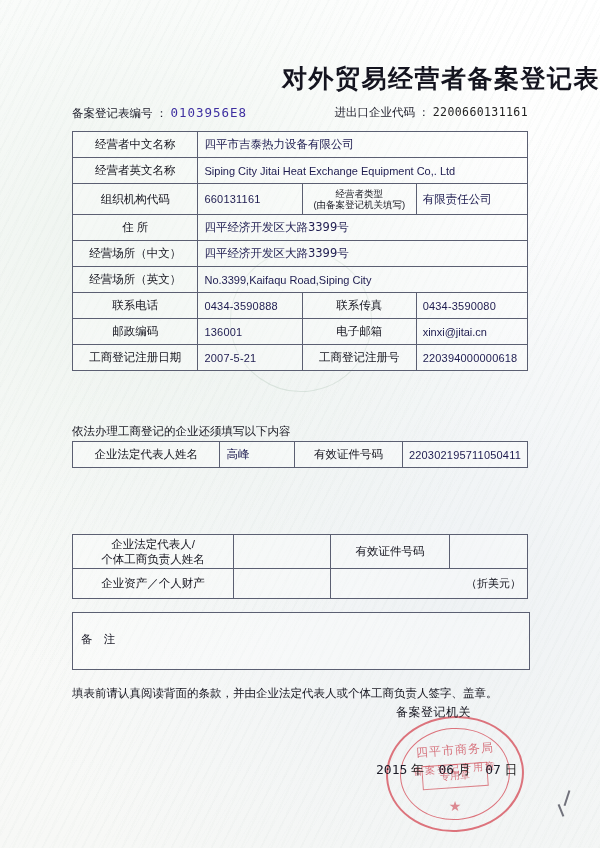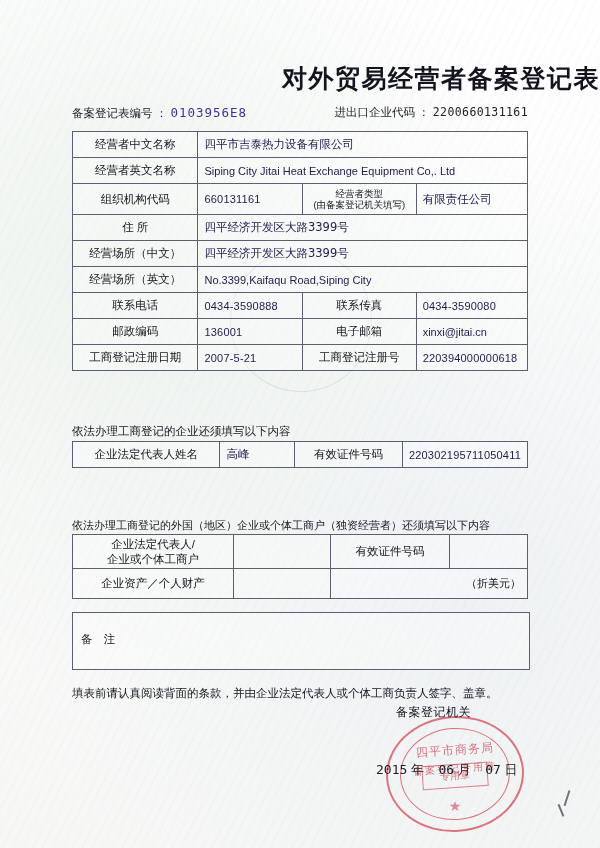--- a/index.html
+++ b/index.html
@@ -346,28 +346,27 @@
     <tbody>
         <tr>
       <td class="lbl" style="width:148px;">企业法定代表人姓名</td>
       <td class="val" style="width:84px;">高峰</td>
       <td class="lbl" style="width:106px;">有效证件号码</td>
       <td class="val val-num">220302195711050411</td>
     </tr>
   </tbody>
     </table>
 
-  <div class="section-line" style="top:518px; font-size:11px;">依法办理工商登记的外国（地区）企业或个体工商户（独资经营者）还须填写以下内容</div>
 
   <table class="form" style="top:534px;">
     <tbody>
         <tr style="height:34px;">
       <td class="lbl" style="width:148px; text-align:center;">
         <div>企业法定代表人/</div>
-        <div>企业或个体工商户</div>
+        <div>个体工商负责人姓名</div>
       </td>
       <td class="val" style="width:84px;"></td>
       <td class="lbl" style="width:106px;">有效证件号码</td>
       <td class="val"></td>
     </tr>
     <tr style="height:30px;">
       <td class="lbl">企业资产／个人财产</td>
       <td class="val"></td>
       <td class="right-note" colspan="2">（折美元）</td>
     </tr>

